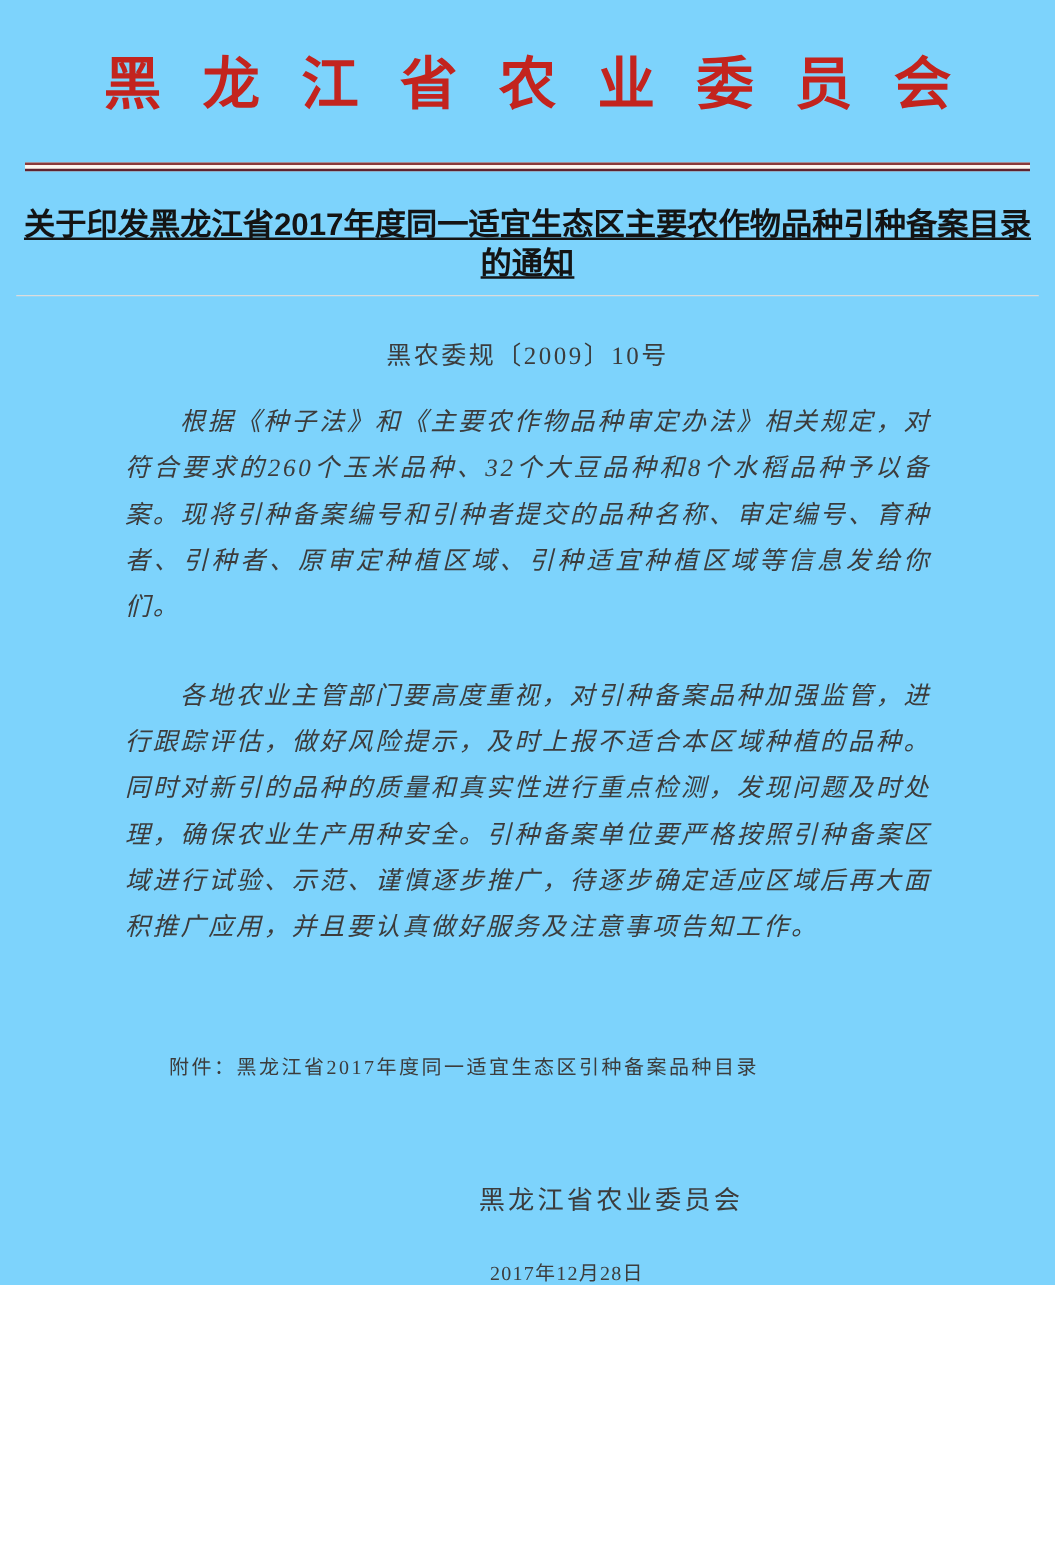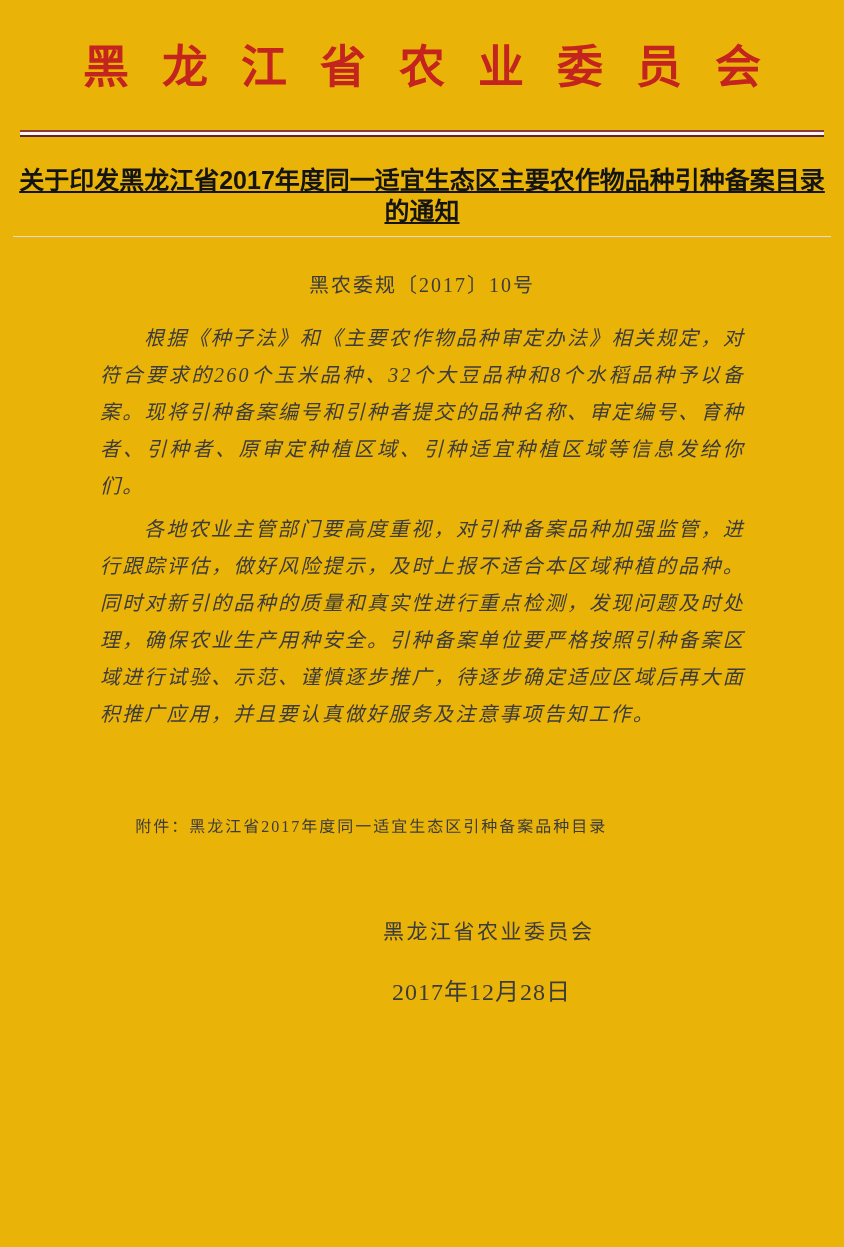--- a/index.html
+++ b/index.html
@@ -3,23 +3,23 @@
 <meta charset="utf-8">
 <style>
   html, body {
     margin: 0;
     padding: 0;
     background: #ffffff;
   }
   .page {
     position: relative;
     width: 844px;
-    height: 1247px;
+    height: 1028px;
     margin: 0 auto;
-    background: #eab308;
+    background: #7dd3fc;
     overflow: hidden;
     font-family: "Liberation Serif", serif;
     color: #404040;
   }
   
   .masthead {
     margin: 42px 10px 0;
     text-align: center;
     font-family: "Liberation Serif", serif;
     font-weight: 700;
@@ -74,21 +74,21 @@
   .para {
     margin: 23px 99px 0 100px;
     font-size: 20px;
     line-height: 37px;
     letter-spacing: 2.2px;
     text-align: justify;
     text-indent: 2.2em;
     color: #3c3c3c;
     font-style: italic;
   }
-  .para.second { margin-top: 6px; }
+  .para.second { margin-top: 34px; }
   .attachment {
     margin: 75px 99px 0 100px;
     font-size: 16px;
     line-height: 37px;
     letter-spacing: 2px;
     text-indent: 2.2em;
     color: #3c3c3c;
   }
   
   .issuer {
@@ -96,42 +96,42 @@
     margin-left: 383px;
     font-size: 21px;
     line-height: 28px;
     letter-spacing: 2.5px;
     color: #3c3c3c;
     white-space: nowrap;
   }
   .issue-date {
     margin-top: 32px;
     margin-left: 392px;
-    font-size: 24px;
+    font-size: 16px;
     line-height: 28px;
     letter-spacing: 1px;
     color: #3c3c3c;
     white-space: nowrap;
   }
 </style>
 </head>
 <body>
 
 <div class="page">
 
   <header>
     <h1 class="masthead">黑龙江省农业委员会</h1>
     <div class="masthead-divider"></div>
   </header>
 
   <h2 class="doc-title">关于印发黑龙江省2017年度同一适宜生态区主要农作物品种引种备案目录的通知</h2>
 
   <div class="title-divider"></div>
 
-  <div class="doc-number">黑农委规〔2017〕10号</div>
+  <div class="doc-number">黑农委规〔2009〕10号</div>
 
   <main>
 
     <p class="para">根据《种子法》和《主要农作物品种审定办法》相关规定，对符合要求的260个玉米品种、32个大豆品种和8个水稻品种予以备案。现将引种备案编号和引种者提交的品种名称、审定编号、育种者、引种者、原审定种植区域、引种适宜种植区域等信息发给你们。</p>
 
     <p class="para second">各地农业主管部门要高度重视，对引种备案品种加强监管，进行跟踪评估，做好风险提示，及时上报不适合本区域种植的品种。同时对新引的品种的质量和真实性进行重点检测，发现问题及时处理，确保农业生产用种安全。引种备案单位要严格按照引种备案区域进行试验、示范、谨慎逐步推广，待逐步确定适应区域后再大面积推广应用，并且要认真做好服务及注意事项告知工作。</p>
 
     <p class="attachment">附件：黑龙江省2017年度同一适宜生态区引种备案品种目录</p>
   </main>
 

